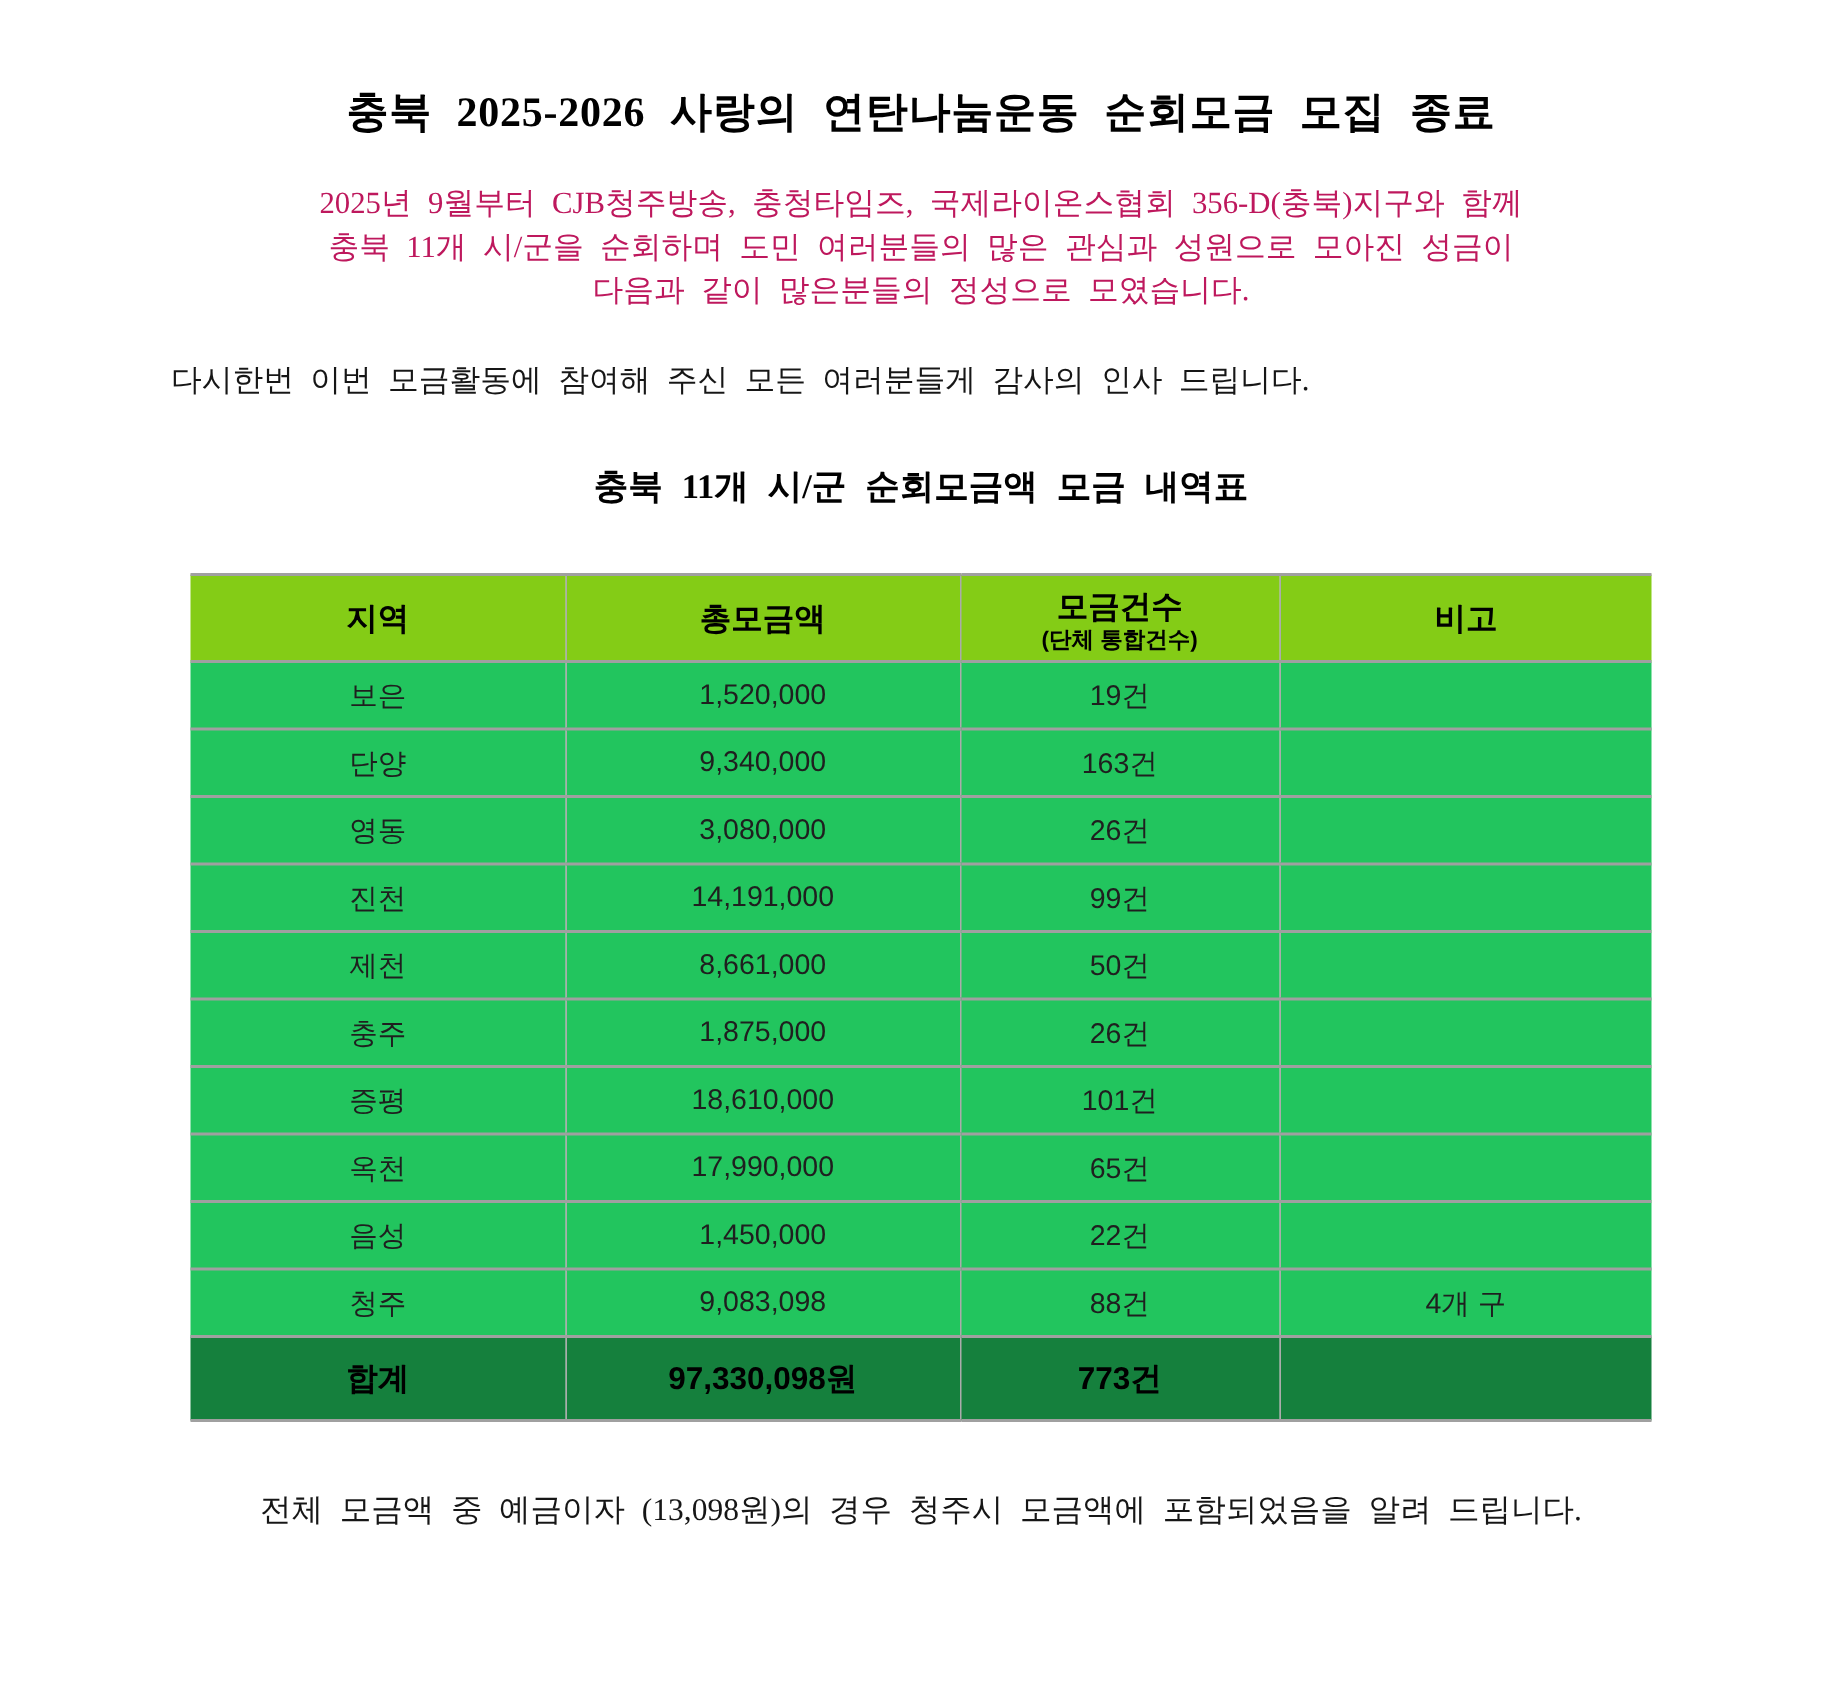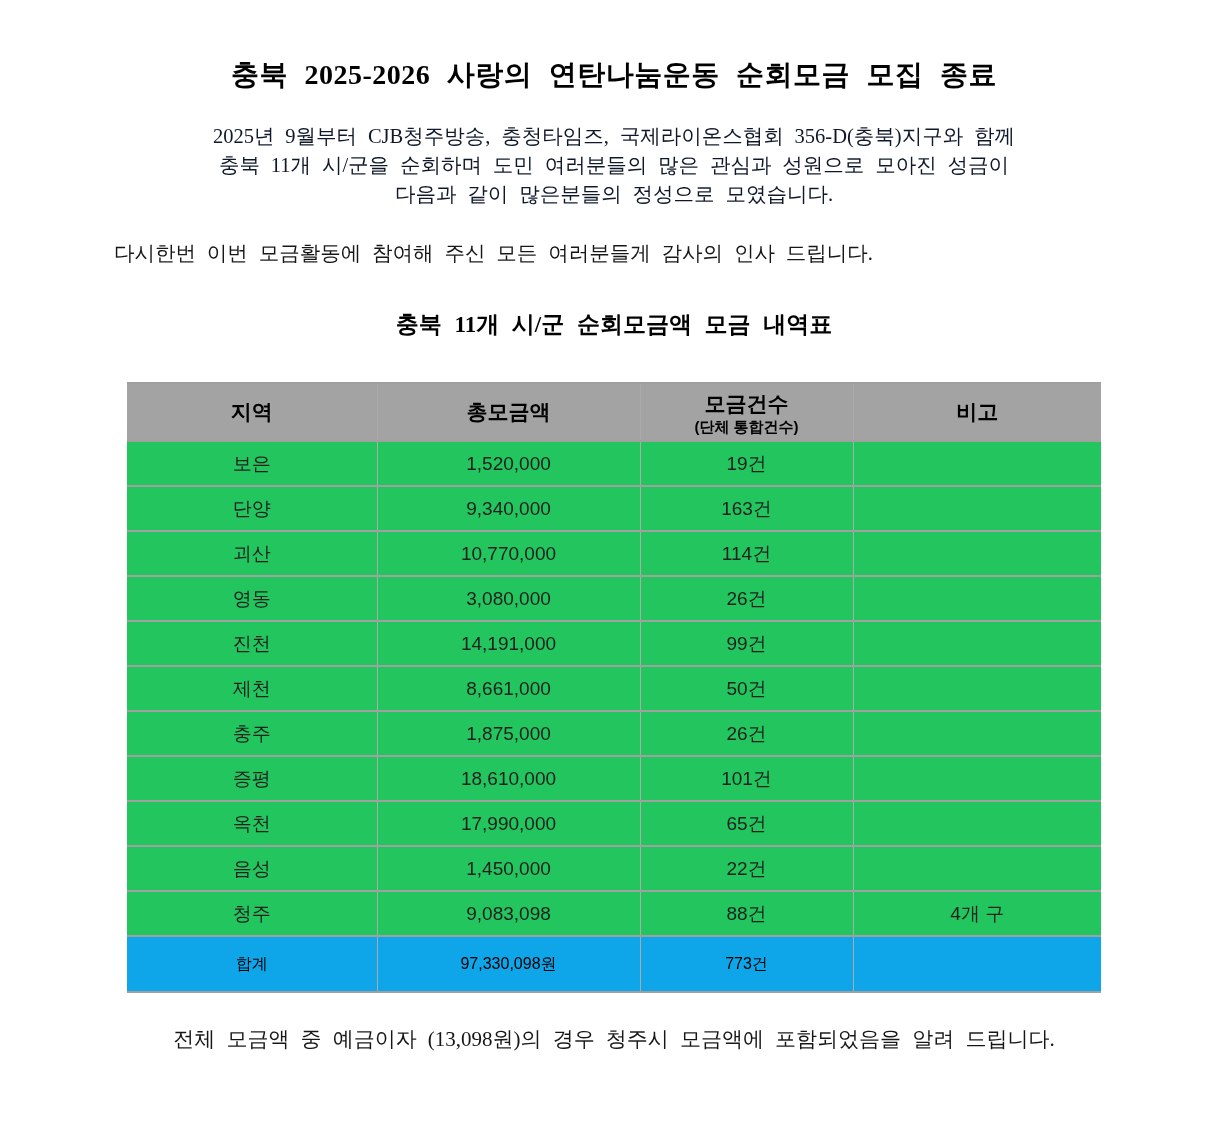--- a/index.html
+++ b/index.html
@@ -27,21 +27,21 @@
     word-spacing: 0.32em;
     color: #000000;
   }
   .intro {
     margin: 28px auto 0;
     width: 1000px;
     text-align: center;
     font-size: 20.5px;
     line-height: 1.42;
     word-spacing: 0.28em;
-    color: #0f172a;
+    color: #be185d;
   }
   .thanks {
     margin: 30px auto 0;
     width: 1000px;
     font-size: 20.5px;
     word-spacing: 0.28em;
     color: #161616;
   }
   .table-title {
     margin: 42px auto 0;
@@ -64,48 +64,48 @@
     border-bottom: 2px solid #a0a0a0;
     text-align: center;
     vertical-align: middle;
     padding: 0;
   }
   .fund-table th + th,
   .fund-table td + td {
     border-left: 1px solid #ababab;
   }
   .fund-table thead th {
-    background: #a3a3a3;
+    background: #84cc16;
     height: 56px;
     font-size: 21px;
     font-weight: bold;
     color: #000000;
   }
   .fund-table thead .sub-label {
     display: block;
     font-size: 15px;
     font-weight: bold;
     line-height: 1.1;
     margin-top: 1px;
   }
   .fund-table tbody td {
     height: 43px;
     font-size: 19px;
     color: #1f1f1f;
     background: #22c55e;
   }
   .fund-table tfoot td {
-    background: #0ea5e9;
+    background: #15803d;
     height: 54px;
-    font-size: 16px;
-    font-weight: normal;
+    font-size: 21px;
+    font-weight: bold;
     color: #000000;
   }
   .footnote {
-    margin: 32px auto 0;
+    margin: 44px auto 0;
     text-align: center;
     font-size: 21px;
     word-spacing: 0.28em;
     color: #161616;
   }
 </style>
 </head>
 <body>
 
 <div class="doc">
@@ -147,26 +147,20 @@
           <td>19건</td>
           <td></td>
         </tr>
         <tr>
           <td>단양</td>
           <td>9,340,000</td>
           <td>163건</td>
           <td></td>
         </tr>
         <tr>
-          <td>괴산</td>
-          <td>10,770,000</td>
-          <td>114건</td>
-          <td></td>
-        </tr>
-        <tr>
           <td>영동</td>
           <td>3,080,000</td>
           <td>26건</td>
           <td></td>
         </tr>
         <tr>
           <td>진천</td>
           <td>14,191,000</td>
           <td>99건</td>
           <td></td>

